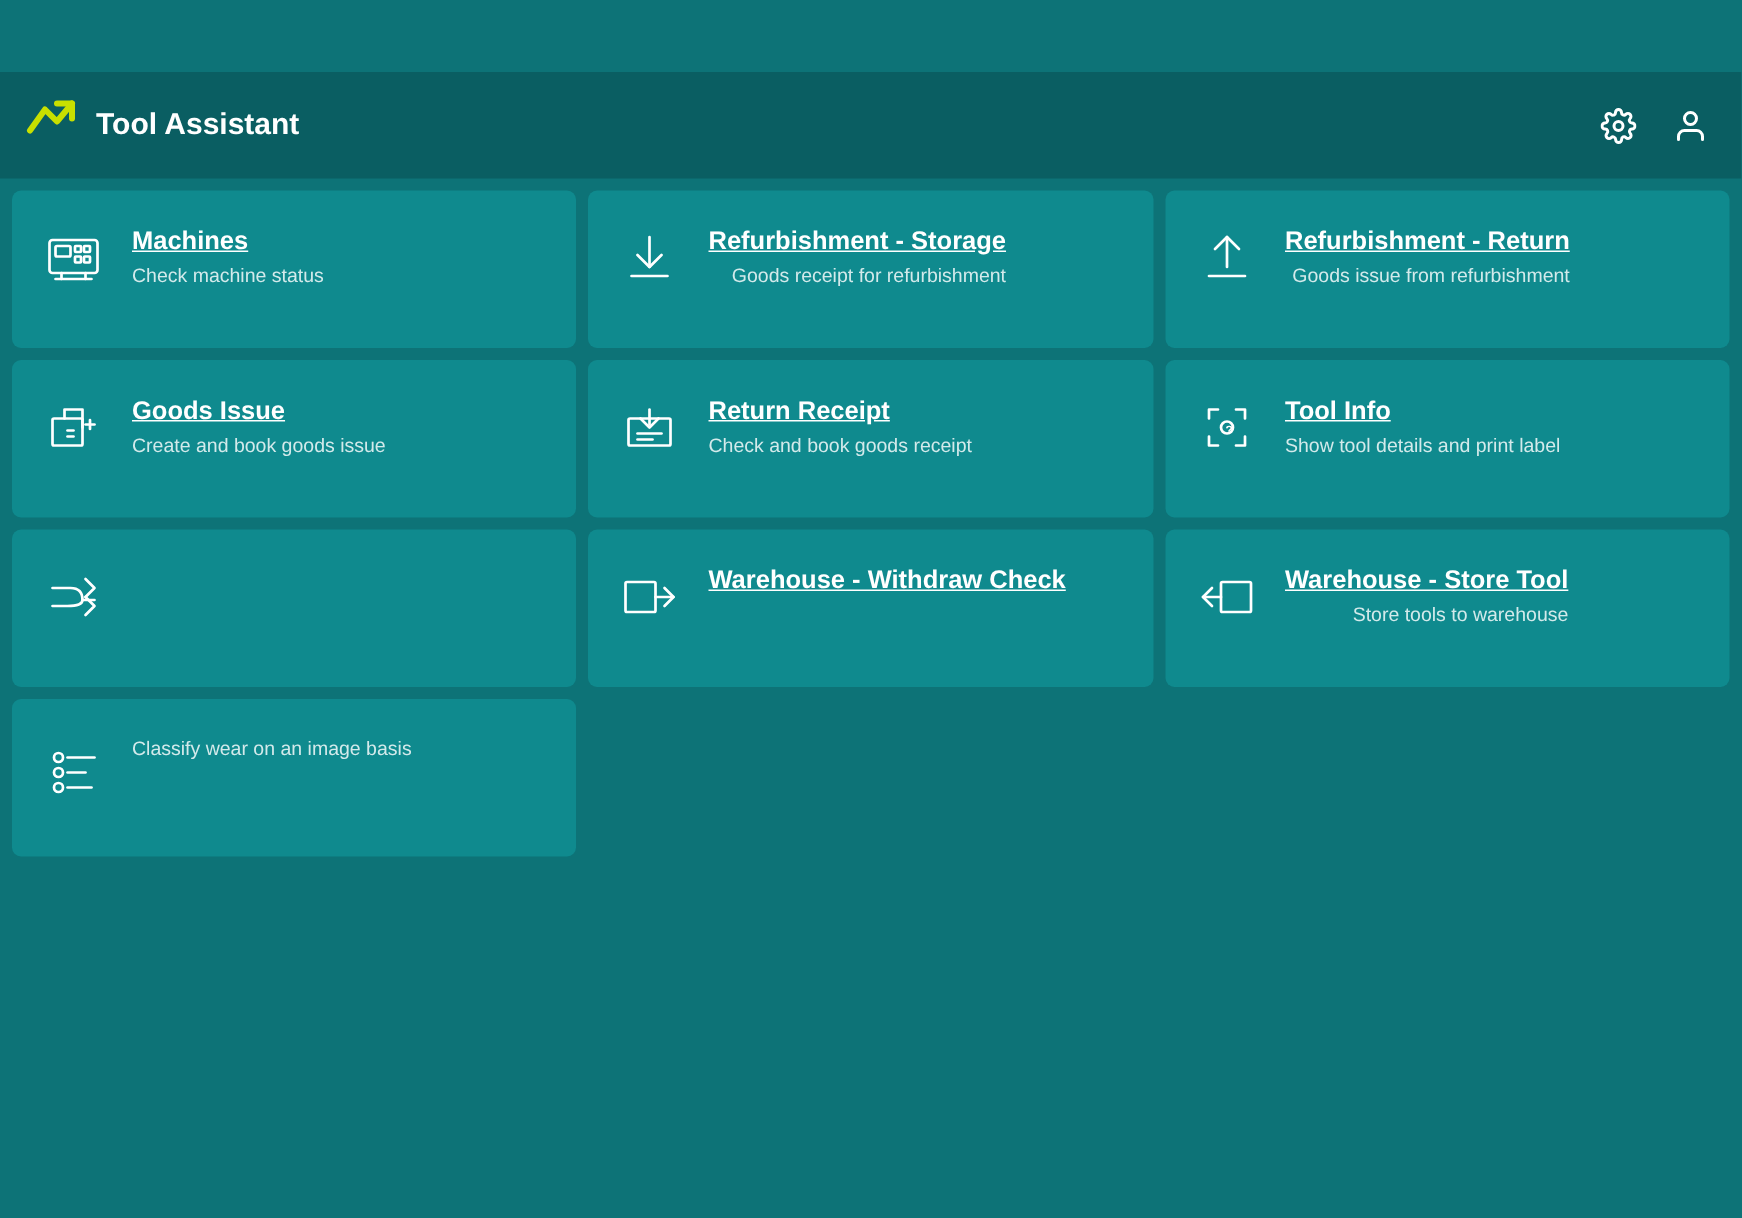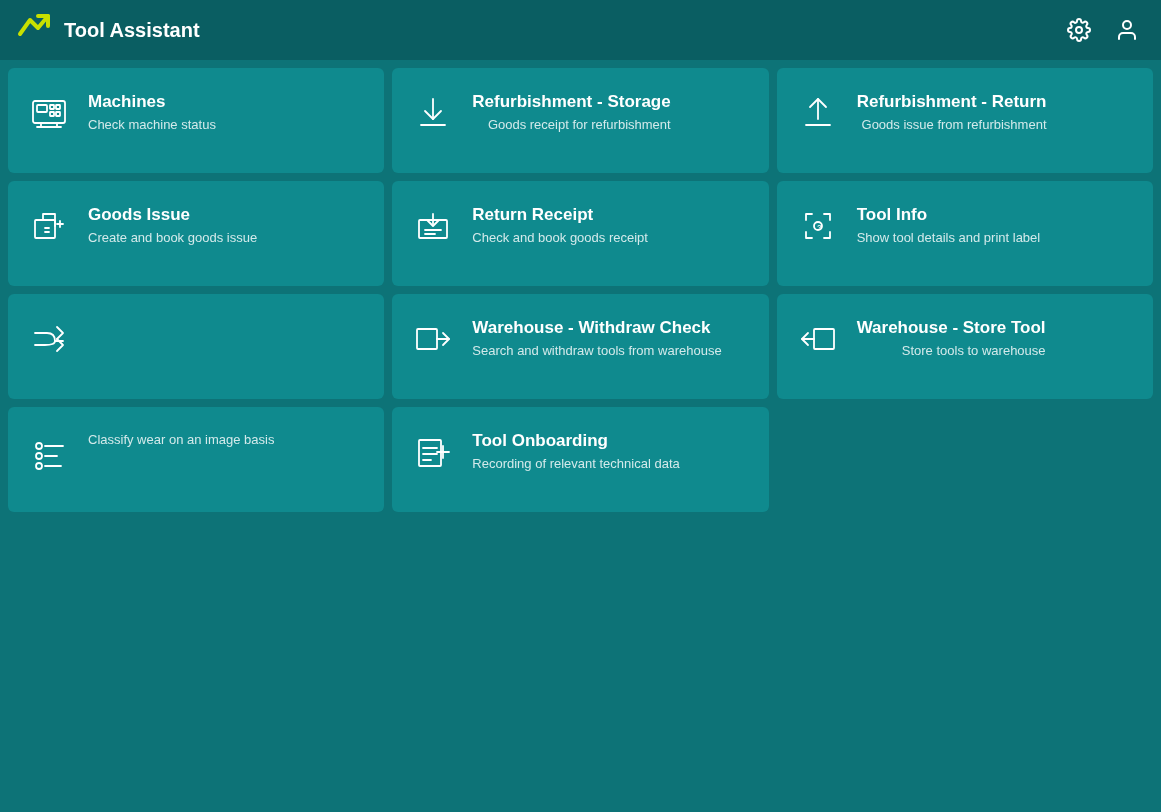--- a/index.html
+++ b/index.html
@@ -9,23 +9,24 @@
       width: 1161px;
       height: 812px;
       overflow: hidden;
       color: #ffffff;
     }
     
     .header {
       display: flex;
       align-items: center;
       background-color: #0a5e62;
-      height: 60px;
+      height: 71px;
       padding: 0 16px;
       gap: 12px;
+      margin-top: 48px;
     }
     .header-title {
       font-size: 20px;
       font-weight: 600;
       color: #ffffff;
       flex: 1;
     }
     .header-icons {
       display: flex;
       gap: 12px;
@@ -80,20 +81,21 @@
       stroke-width: 1.8;
       stroke-linecap: round;
       stroke-linejoin: round;
     }
     .tile-text { display: flex; flex-direction: column; gap: 4px; }
     .tile-title {
       font-size: 17px;
       font-weight: 700;
       color: #ffffff;
       line-height: 1.2;
+      text-decoration: underline;
     }
     .tile-subtitle {
       font-size: 13px;
       color: rgba(255,255,255,0.82);
       line-height: 1.35;
       text-align: right;
     }
 
     
     .logo-svg { width: 36px; height: 36px; }
@@ -241,21 +243,20 @@
   <div class="tile">
     <div class="tile-icon">
       <svg viewBox="0 0 40 40">
         <rect x="4" y="10" width="20" height="20" rx="1"></rect>
         <line x1="24" y1="20" x2="36" y2="20"></line>
         <polyline points="30,14 36,20 30,26"></polyline>
       </svg>
     </div>
     <div class="tile-text">
       <span class="tile-title">Warehouse - Withdraw Check</span>
-      <span class="tile-subtitle">Search and withdraw tools from warehouse</span>
     </div>
   </div>
 
   <div class="tile">
     <div class="tile-icon">
       <svg viewBox="0 0 40 40">
         <rect x="16" y="10" width="20" height="20" rx="1"></rect>
         <line x1="16" y1="20" x2="4" y2="20"></line>
         <polyline points="10,14 4,20 10,26"></polyline>
       </svg>
@@ -275,30 +276,14 @@
         <line x1="16" y1="24" x2="28" y2="24"></line>
         <circle cx="10" cy="34" r="3"></circle>
         <line x1="16" y1="34" x2="32" y2="34"></line>
       </svg>
     </div>
     <div class="tile-text">
       <span class="tile-subtitle">Classify wear on an image basis</span>
     </div>
   </div>
 
-  <div class="tile">
-    <div class="tile-icon">
-      <svg viewBox="0 0 40 40">
-        <rect x="6" y="8" width="22" height="26" rx="1"></rect>
-        <line x1="10" y1="16" x2="24" y2="16"></line>
-        <line x1="10" y1="22" x2="24" y2="22"></line>
-        <line x1="10" y1="28" x2="18" y2="28"></line>
-        <line x1="30" y1="14" x2="30" y2="26"></line>
-        <line x1="24" y1="20" x2="36" y2="20"></line>
-      </svg>
-    </div>
-    <div class="tile-text">
-      <span class="tile-title">Tool Onboarding</span>
-      <span class="tile-subtitle">Recording of relevant technical data</span>
-    </div>
-  </div>
 
 </div>
 
 </body></html>

